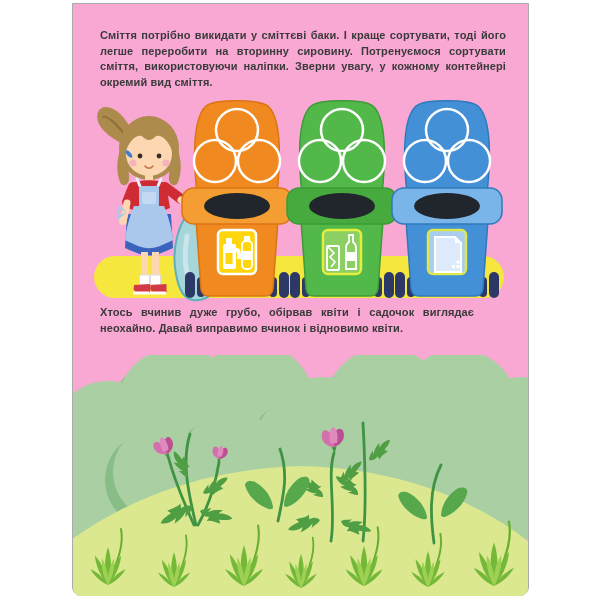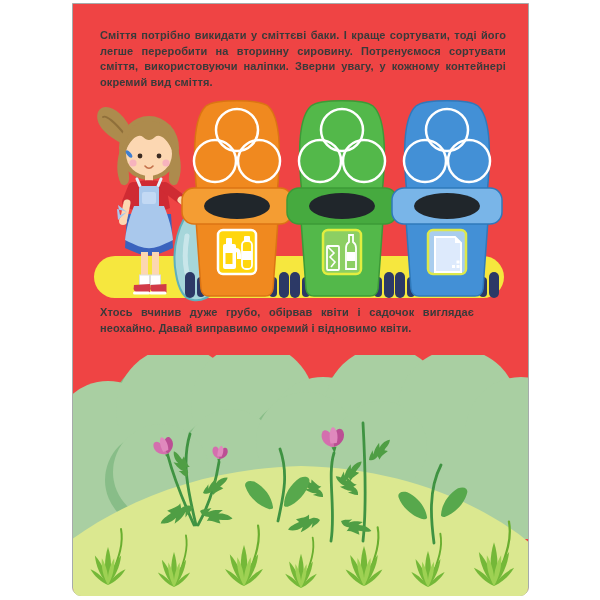--- a/index.html
+++ b/index.html
@@ -1,19 +1,19 @@
 <!DOCTYPE html>
 <html><head>
 <meta charset="utf-8">
 <style>
   html,body{margin:0;padding:0;background:#ffffff;}
   body{width:600px;height:600px;position:relative;overflow:hidden;
        font-family:"Liberation Sans",sans-serif;}
   #page{position:absolute;left:72px;top:3px;width:457px;height:593px;
-        background:#ef4444;border:1px solid #a6abab;border-radius:0 0 9px 9px;
+        background:#f9a8d4;border:1px solid #a6abab;border-radius:0 0 9px 9px;
         box-sizing:border-box;}
   .para{position:absolute;font-size:11px;line-height:15.6px;font-weight:600;
         color:#3a3a3a;text-align:justify;text-align-last:left;
         letter-spacing:.1px;margin:0;}
   #para-intro{left:27px;top:24px;width:406px;}
   #para-garden{left:27px;top:301px;width:374px;}
   #bins-scene{position:absolute;left:14px;top:92px;width:424px;height:212px;}
   #garden-scene{position:absolute;left:0px;top:351px;width:455px;height:241px;
         border-radius:0 0 8px 8px;overflow:hidden;}
   svg{display:block;}
@@ -164,21 +164,21 @@
         <path d="M43,141 L63,141 L69,147 L69,176 L43,176 Z" fill="#ddeafc" stroke="#ffffff" stroke-width="2"></path>
         <path d="M63,141 L63,147 L69,147 Z" fill="#ffffff"></path>
         <rect x="60" y="169" width="3" height="3" fill="#ffffff"></rect>
         <rect x="64.5" y="169" width="3" height="3" fill="#ffffff"></rect>
         <rect x="64.5" y="164.5" width="3" height="3" fill="#ffffff"></rect>
       </g>
     </g>
   </svg>
   </div>
 
-  <p id="para-garden" class="para">Хтось вчинив дуже грубо, обірвав квіти і садочок виглядає неохайно. Давай виправимо окремий і відновимо квіти.</p>
+  <p id="para-garden" class="para">Хтось вчинив дуже грубо, обірвав квіти і садочок виглядає неохайно. Давай виправимо вчинок і відновимо квіти.</p>
 
   <div id="garden-scene">
   <svg width="455" height="241" viewBox="0 0 455 241">
     <defs>
       <path id="leafJ" d="M0,0 C3,-3 6,-3 9,-5 L7,-1 C12,-5 16,-5 19,-6 L16,-2 C21,-4 26,-3 29,-1 C26,2 22,2 18,3 L20,6 C15,6 11,5 8,7 L9,3 C5,4 2,3 0,0 Z"></path>
       <path id="leafS" d="M0,0 C-2,-10 2,-22 10,-30 C16,-34 20,-32 20,-28 C20,-16 12,-4 4,1 C1,2 0,1 0,0 Z"></path>
       <g id="flower">
         <path d="M-2,0 L2,0 L0,5 Z" fill="#3f9342"></path>
         <path d="M0,0 C-7,-1 -11,-8 -8,-13 C-5,-16 -1,-12 0,-6 Z" fill="#d46fae"></path>
         <path d="M0,0 C7,-1 11,-8 8,-13 C5,-16 1,-12 0,-6 Z" fill="#bb4f94"></path>

